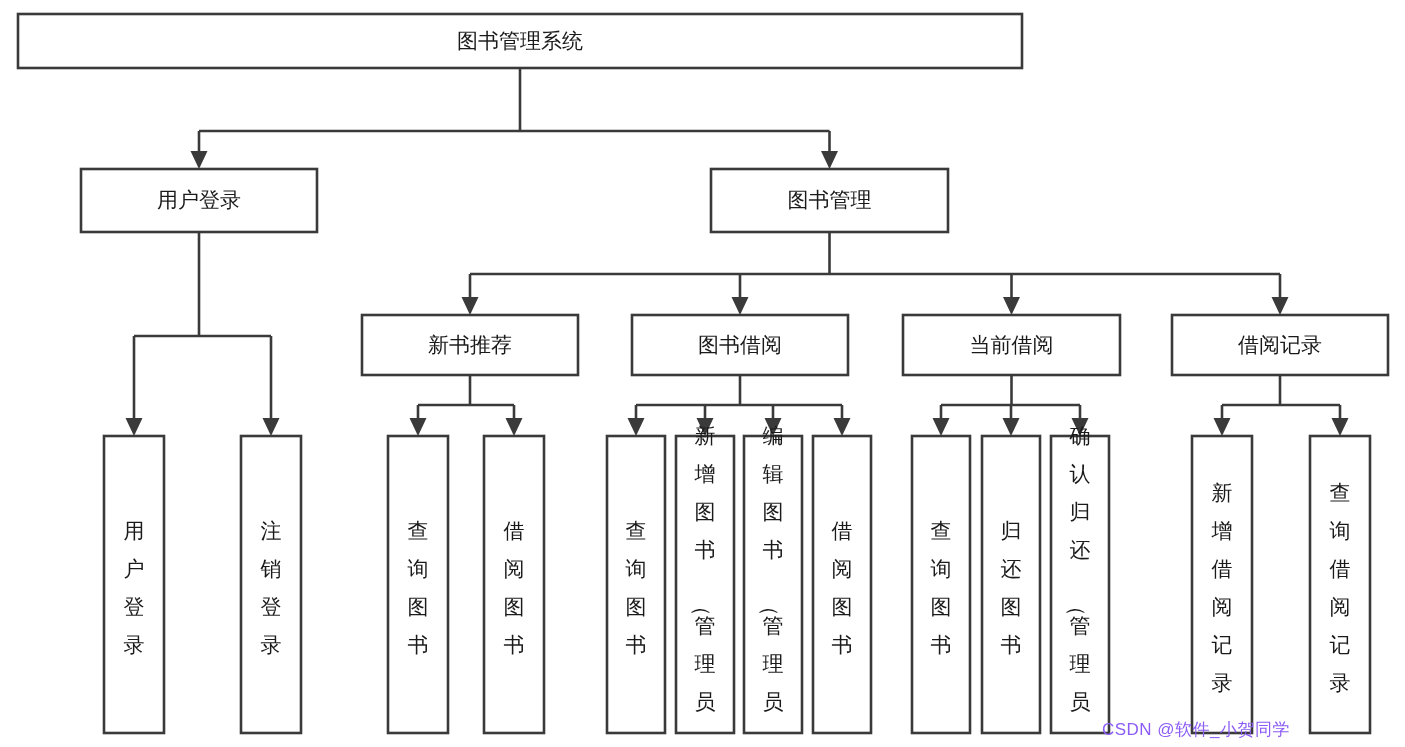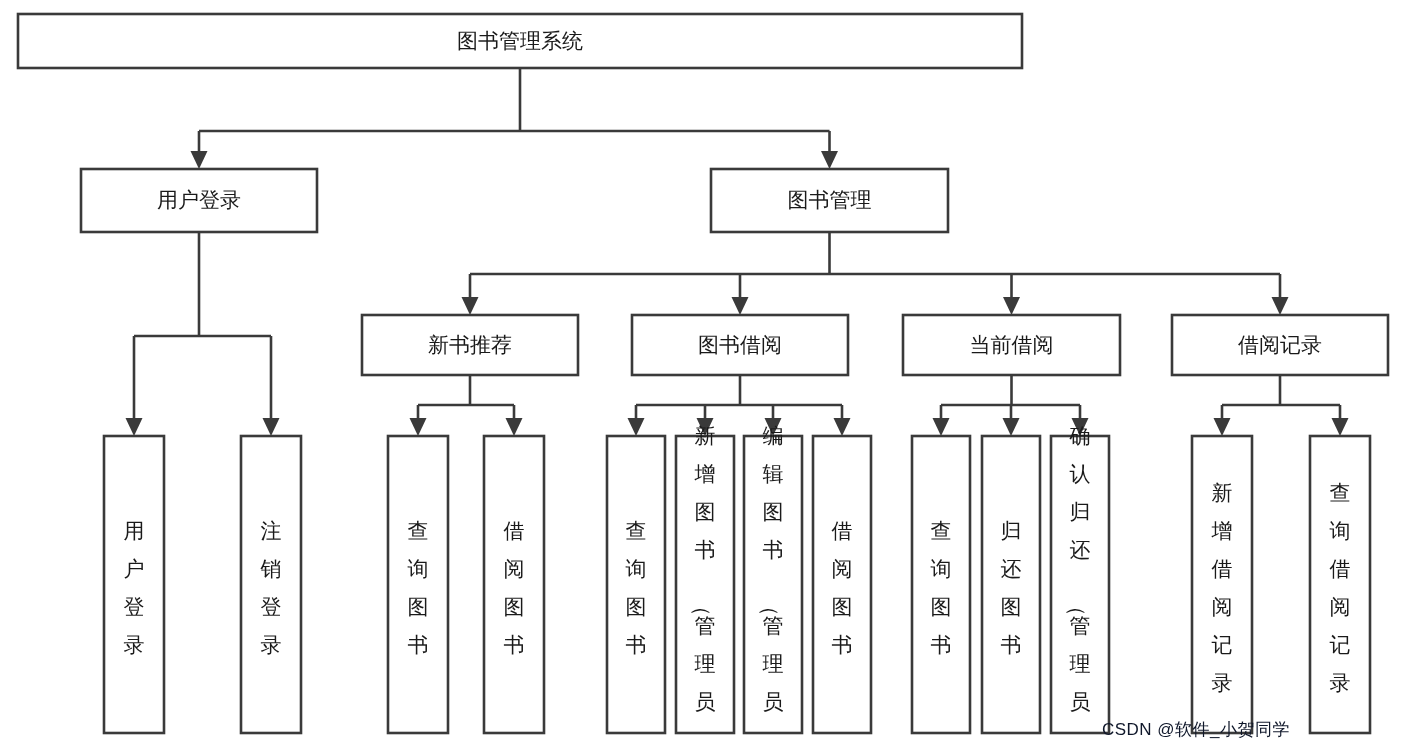--- a/index.html
+++ b/index.html
@@ -53,21 +53,21 @@
     font-size: 21px;
     fill: #1a1a1a;
     text-anchor: middle;
   }
   .watermark {
     position: absolute;
     right: 10px;
     bottom: 6px;
     font-family: "Liberation Sans", "DejaVu Sans", sans-serif;
     font-size: 17px;
-    color: #0f172a;
+    color: #8b5cf6;
     white-space: nowrap;
     letter-spacing: 0.5px;
     user-select: none;
   }
 </style>
 </head>
 <body>
 
 <div id="diagram-root">
   <svg class="diagram-canvas" id="diagram-svg" viewBox="0 0 1405 747">

